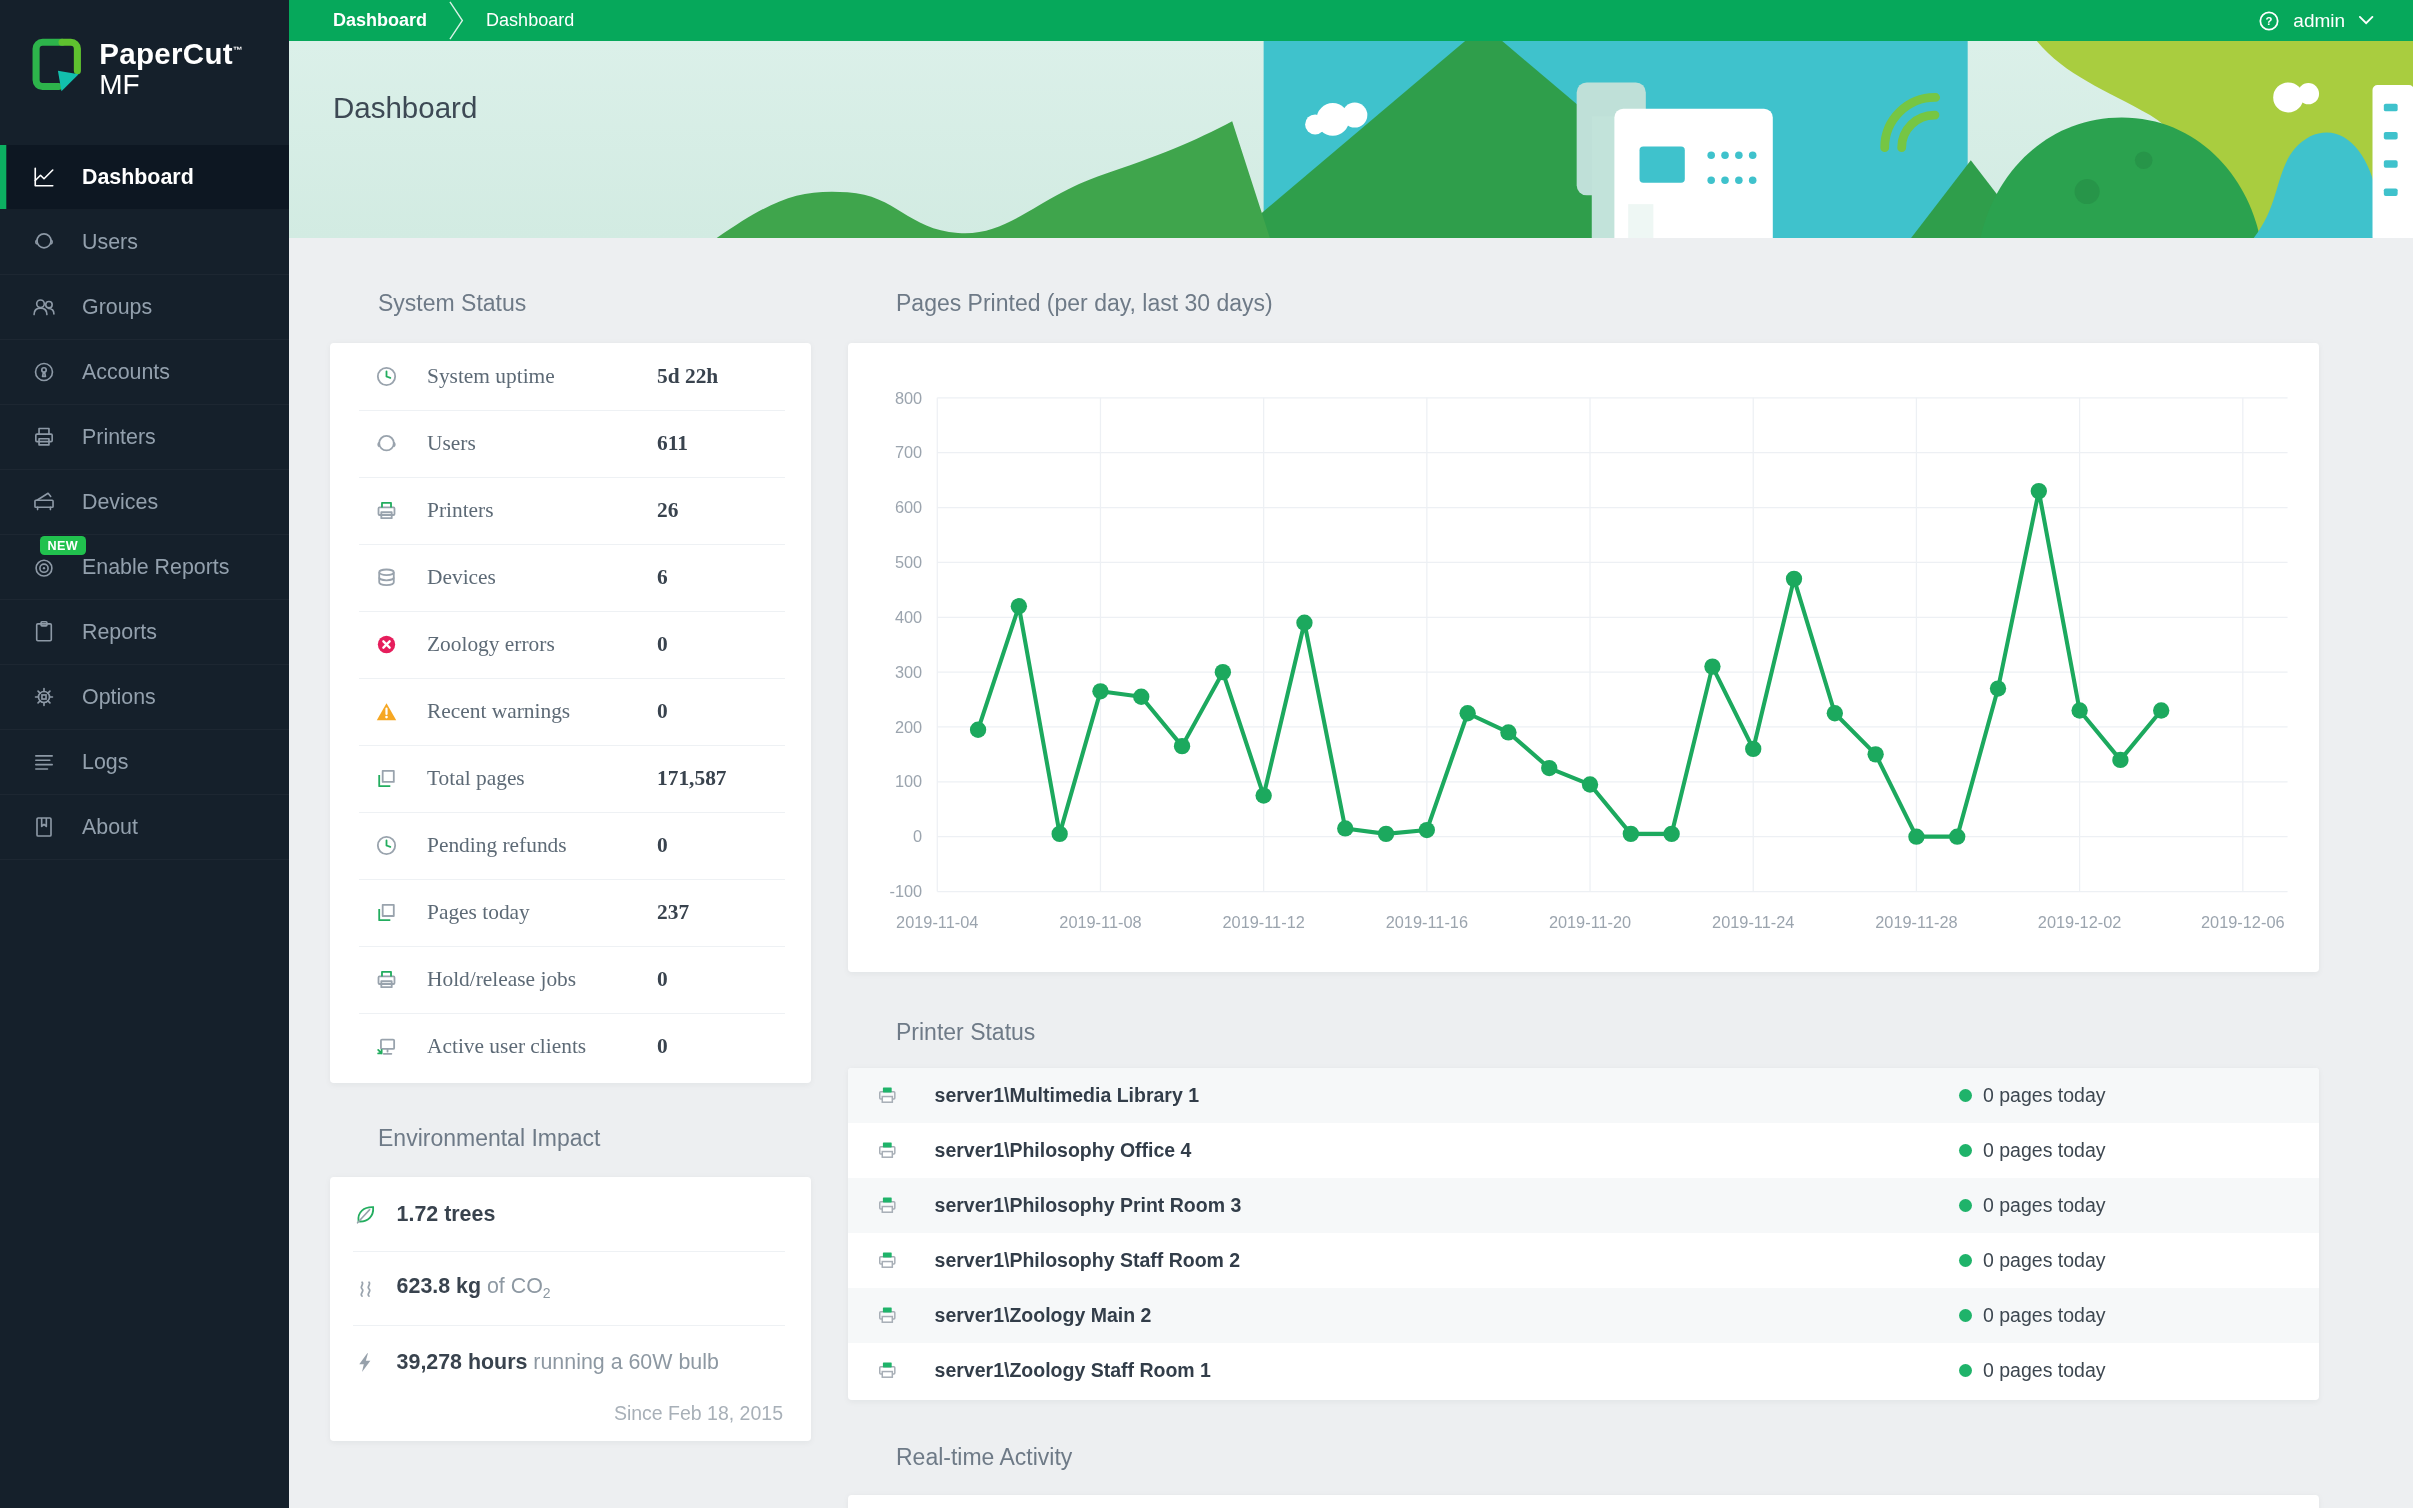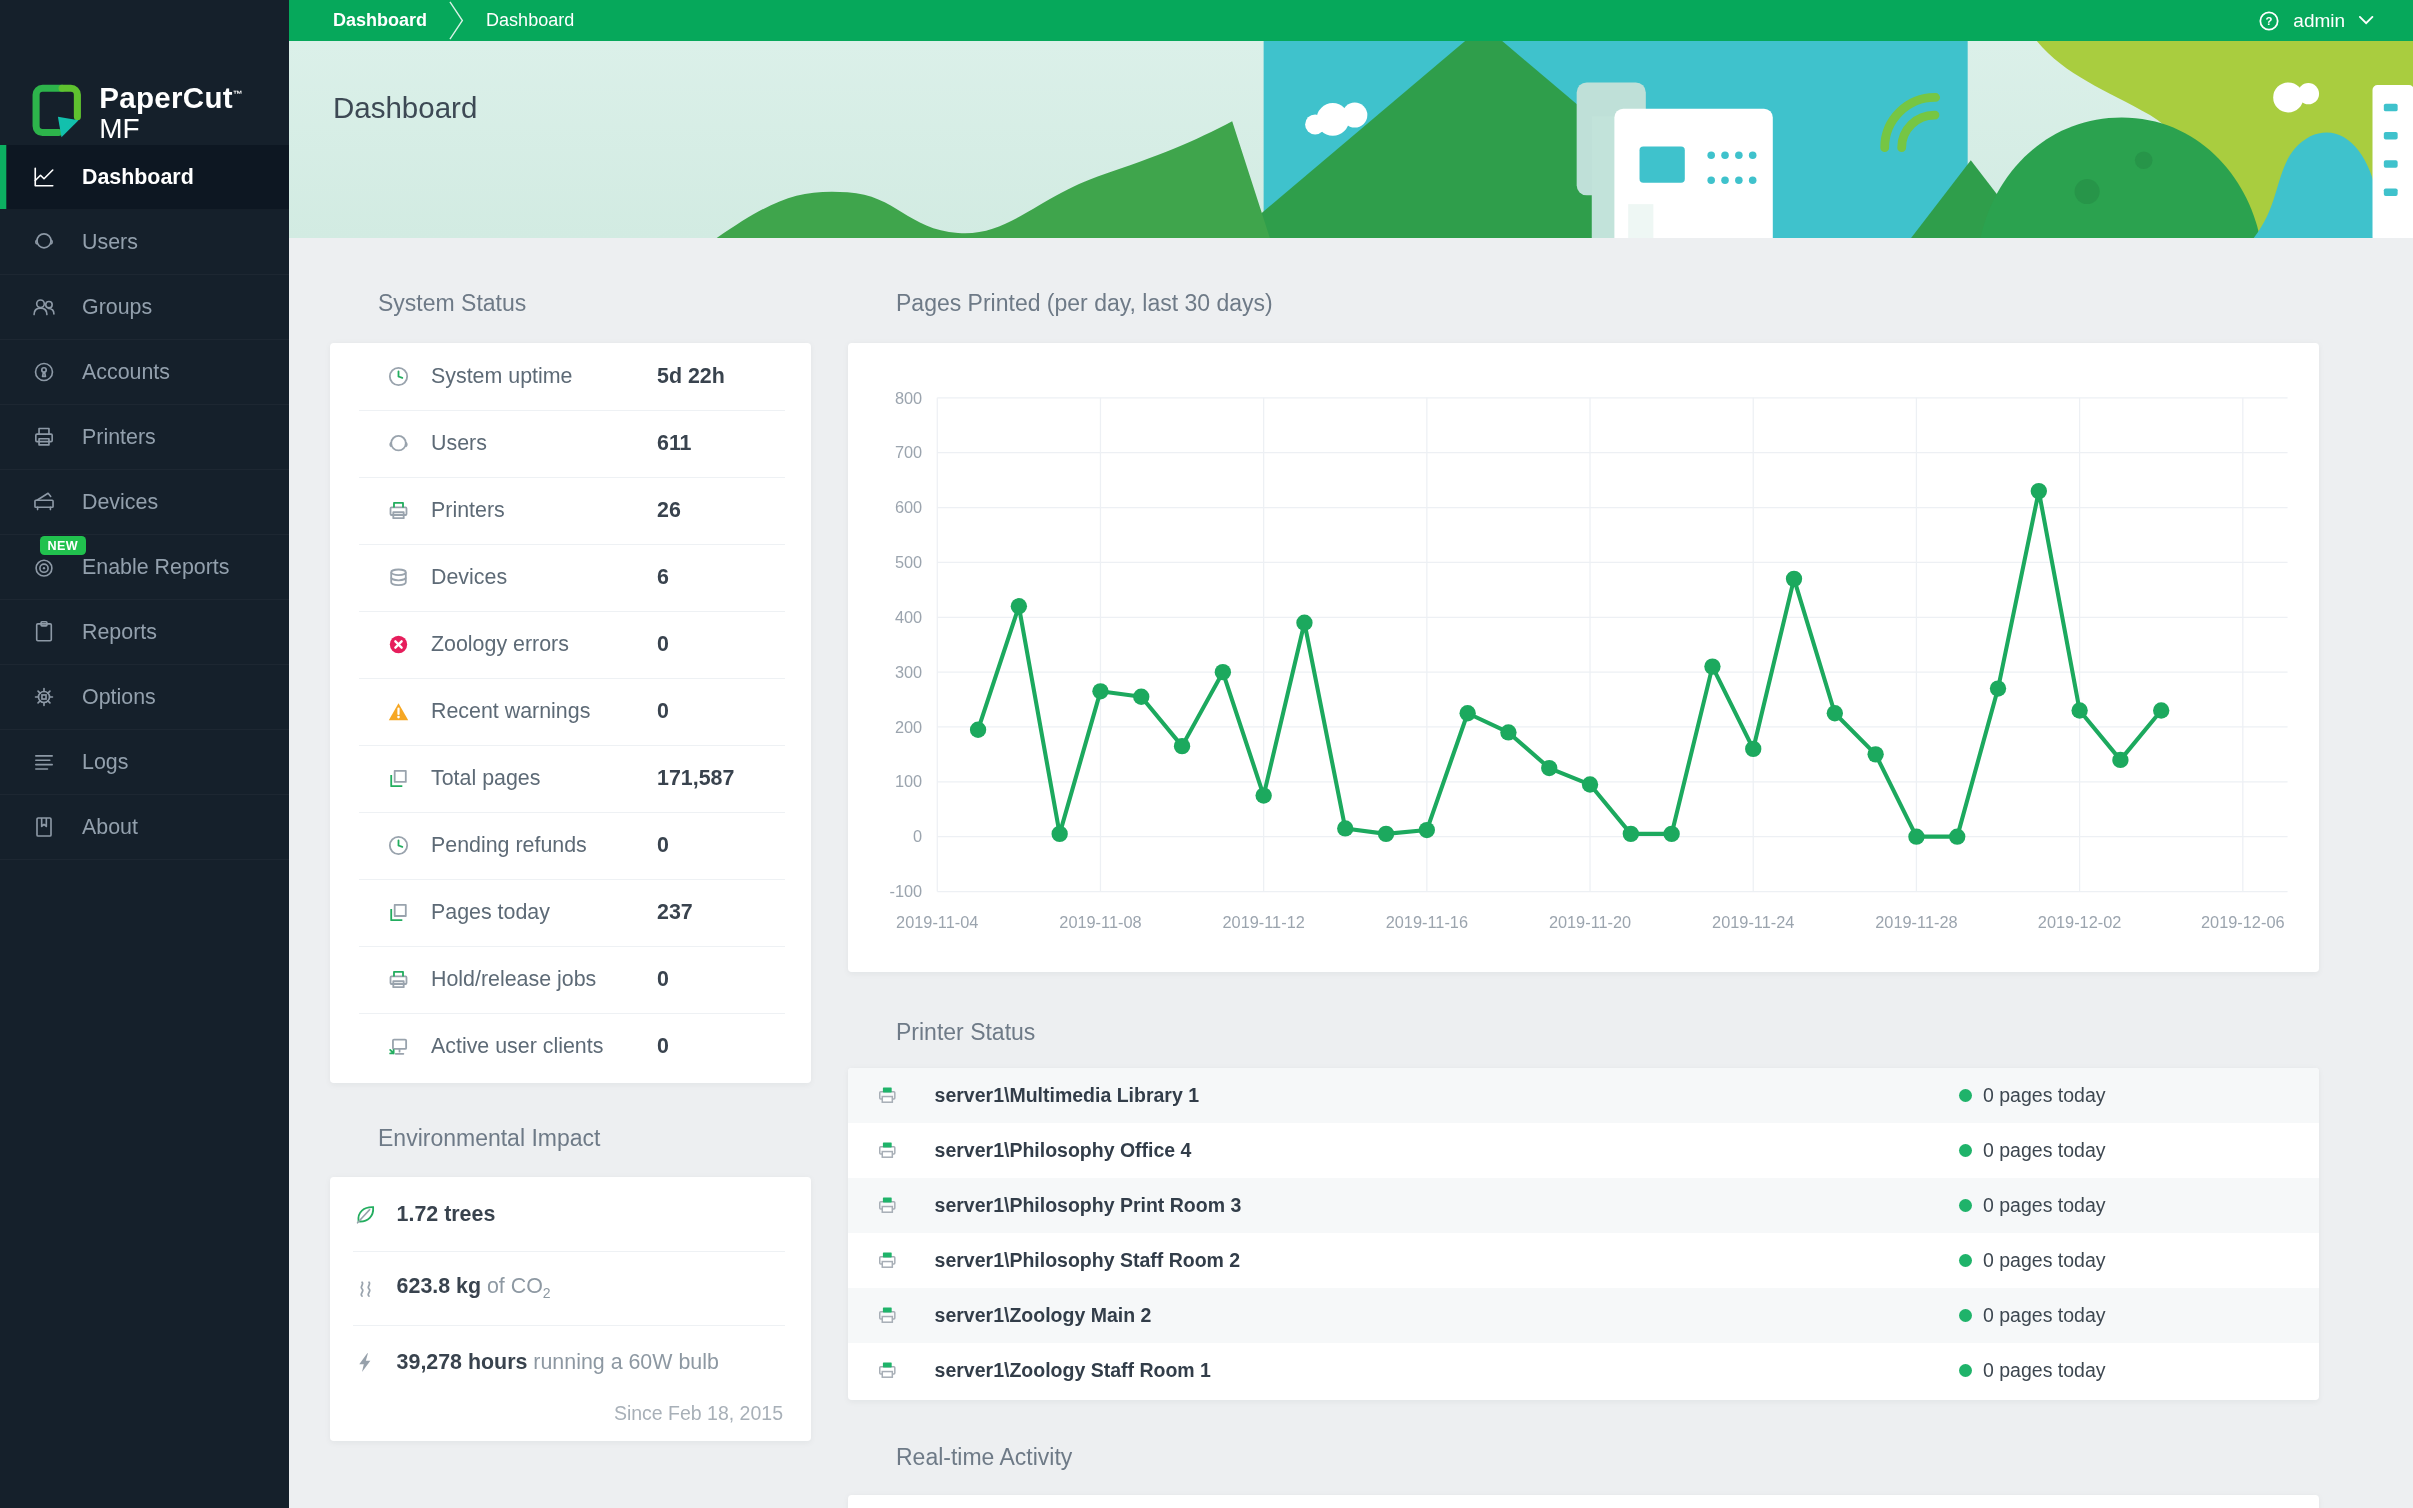--- a/index.html
+++ b/index.html
@@ -2,21 +2,21 @@
 <html style="font-size:10px"><head>
 <meta charset="utf-8">
 <style>
   * { margin:0; padding:0; box-sizing:border-box; }
   html,body { width:2413px; height:1508px; overflow:hidden; background:#edeff1;
               font-family:"Liberation Sans", sans-serif; }
   #stage { position:relative; width:2413px; height:1508px; }
 
   
   .sidebar { position:absolute; left:0; top:0; width:289px; height:1508px; background:#15202b; z-index:30; }
-  .logo { display:flex; gap:11.3px; padding:34px 0 0 29px; height:145px; cursor:pointer;align-items:flex-end; }
+  .logo { display:flex; gap:11.3px; padding:34px 0 0 29px; height:145px; cursor:pointer; }
   .logo-mark { width:59px; height:65px; flex:0 0 auto; }
   .logo-text { padding-top:5px; }
   .logo-name { font-size:29.5px; font-weight:700; color:#fff; letter-spacing:0.3px; line-height:1.05; }
   .logo-tm { font-size:9.4px; vertical-align:super; color:#fff; }
   .logo-mf { font-size:28px; font-weight:400; color:#fff; line-height:1.1; }
   .menu { position:absolute; top:145px; left:0; right:0; }
   .menu-item { position:relative; height:65px; display:flex; align-items:center; padding-left:30px; gap:24px;
                color:#93a0ad; font-size:21.4px; border-bottom:0.6px solid rgba(255,255,255,.035); cursor:pointer; }
   .menu-item .mi-icon { width:28px; height:28px; color:#8d99a6; flex:0 0 auto; }
   .menu-item .mi-icon svg { width:28px; height:28px; display:block; }
@@ -40,21 +40,21 @@
             background:linear-gradient(180deg,#dbf0e9 0%,#d2ebe2 100%); z-index:10; }
   .banner h1 { position:absolute; left:44px; top:50px; font-size:29.5px; font-weight:400; color:#3d4954; z-index:5; }
   .banner-art { position:absolute; left:390px; top:0; width:1735px; height:197px; }
 
   
   .sec-h { position:absolute; font-size:23px; font-weight:400; color:#6e7a87;margin-left:48px; }
   .card { position:absolute; background:#fff; border-radius:3.8px; box-shadow:0 1.9px 6.3px rgba(25,35,45,.05); }
 
   
   #status-card { left:330px; top:343px; width:481px; height:740px; }
-  .srow { position:relative; height:67px; display:flex; align-items:center; padding-left:56px; gap:20px; }
+  .srow { position:relative; height:67px; display:flex; align-items:center; padding-left:44px; gap:28px;font-family:Liberation Serif, serif; }
   .srow + .srow::after { content:""; position:absolute; left:29px; right:26.4px; top:0; height:1.3px; background:#eef1f4; }
   .s-icon { width:25px; height:25px; flex:0 0 auto; }
   .s-icon svg { width:25px; height:25px; display:block; }
   .s-label { font-size:21.4px; color:#5d6a76; }
   .s-value { position:absolute; left:327px; font-size:21.4px; font-weight:700; color:#39434e;text-align:center; }
 
   
   #env-card { left:330px; top:1177px; width:481px; height:264px; }
   .erow { position:relative; height:74px; display:flex; align-items:center; padding-left:22.6px; gap:19px; }
   .erow + .erow::after { content:""; position:absolute; left:22.6px; right:26.4px; top:0; height:1.3px; background:#eef1f4; }

